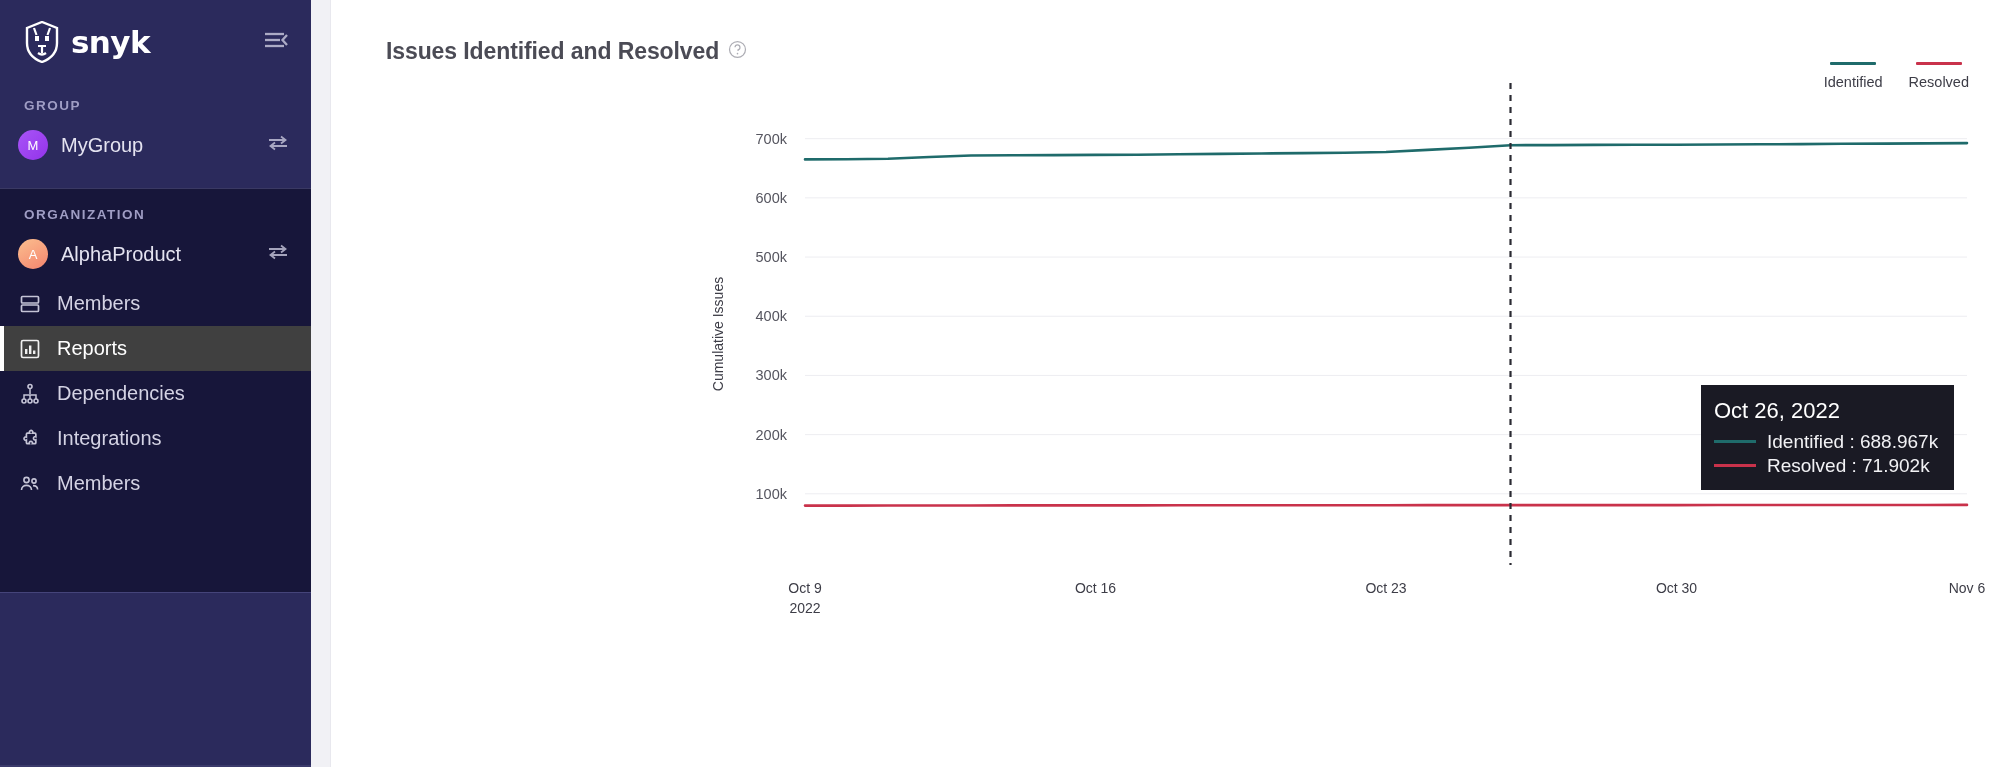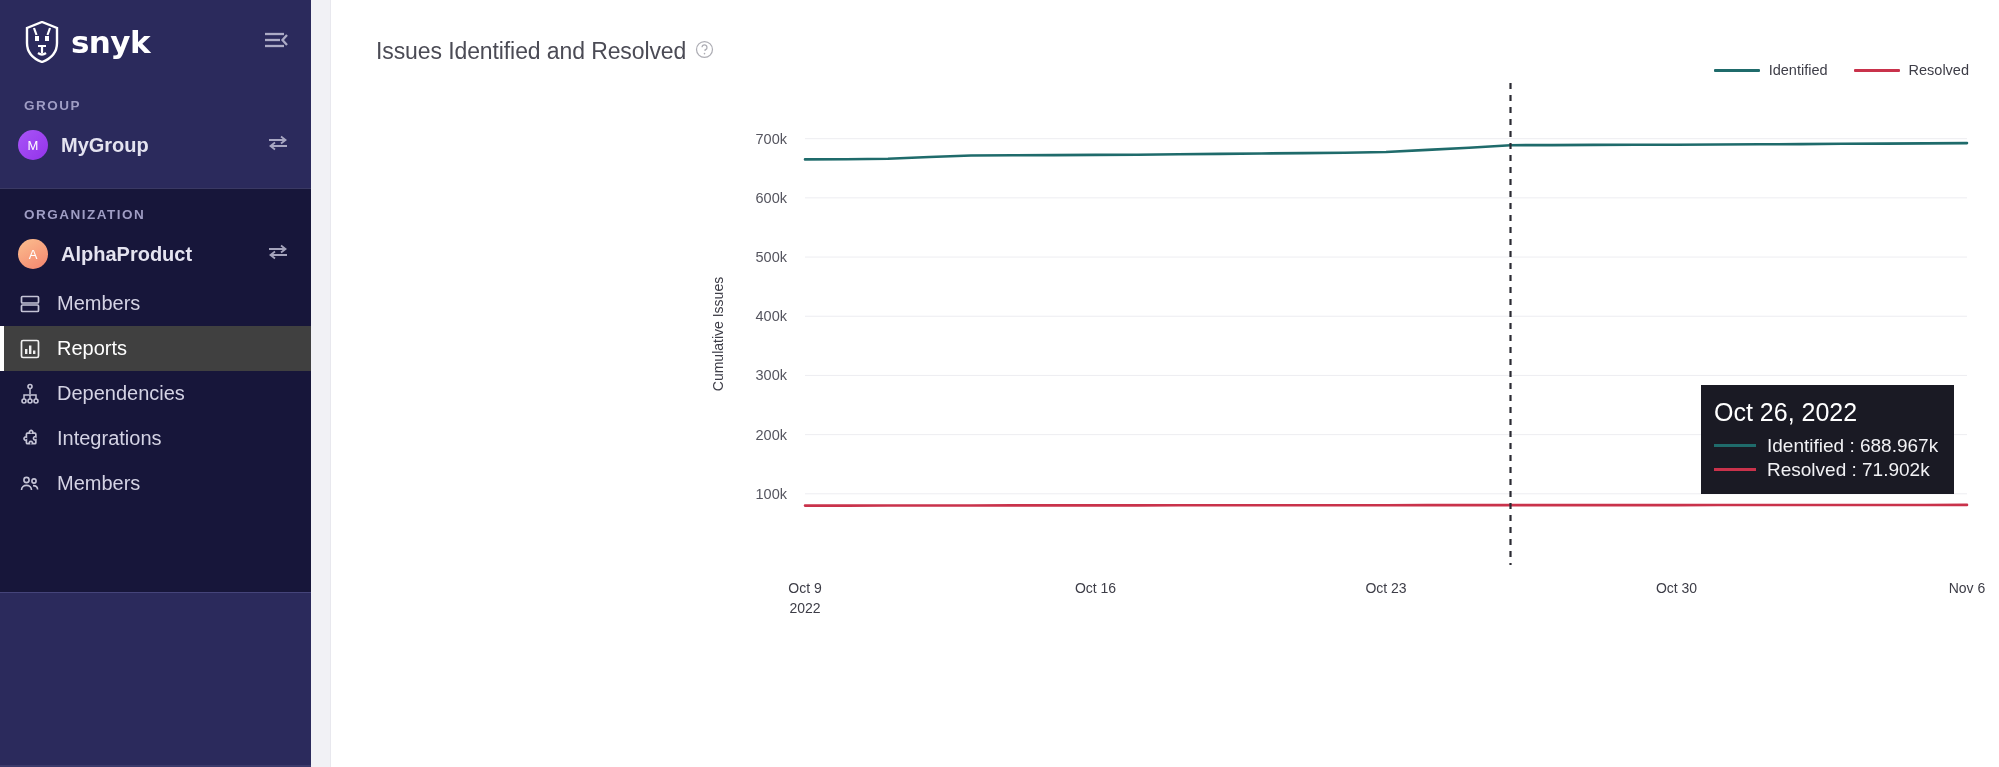--- a/index.html
+++ b/index.html
@@ -54,21 +54,21 @@
   }
   .ent-left { display: flex; align-items: center; gap: 13px; }
   .avatar {
     width: 30px; height: 30px; border-radius: 50%;
     display: flex; align-items: center; justify-content: center;
     color: #ffffff; font-size: 13px; font-weight: 500;
     flex: 0 0 30px;
   }
   .avatar.group { background: linear-gradient(135deg,#a855f7,#9333ea); }
   .avatar.org { background: linear-gradient(150deg,#fbbf8f,#f4846e); }
-  .ent-name { color: #e4e3f0; font-size: 20px; font-weight: 700; }
+  .ent-name { color: #e4e3f0; font-size: 20px; font-weight: 400; }
   .swap-icon { width: 22px; height: 16px; opacity: .8; cursor: pointer; }
 
   .sb-main {
     background: #17163a;
     flex: 1 1 auto;
     padding-top: 0px;
     display: flex; flex-direction: column;
     border-top: 1px solid #3a3963;
   }
   .sb-nav { padding-top: 6px; }
@@ -110,51 +110,52 @@
     flex: 1 1 auto; height: 767px;
     background: #ffffff;
     position: relative;
     overflow: hidden;
   }
   .chart-header {
     display: flex; align-items: center; gap: 9px;
     padding: 38px 0 0 45px;
   }
   .chart-title {
-    font-size: 23px; font-weight: 400; color: #4b4b55;
+    font-size: 23px; font-weight: 700; color: #4b4b55;
     letter-spacing: -0.1px;
+    margin-left: 10px;
   }
   .help-icon { width: 19px; height: 19px; opacity: .55; cursor: pointer; }
 
   .chart-area {
     position: absolute;
     left: 0; top: 75px;
     width: 1668px; height: 690px;
   }
   .chart-svg { display: block; }
 
   .legend {
     position: absolute;
     right: 30px; top: 62px;
     display: flex; align-items: center; gap: 26px;
   }
-  .leg-item { display: flex; align-items: center; gap: 9px; }
+  .leg-item { display: flex; align-items: center; gap: 9px; flex-direction: column; }
   .leg-line { width: 46px; height: 3px; border-radius: 1px; }
   .leg-text { font-size: 14.5px; color: #3d3d47; }
 
   
   .tooltip {
     position: absolute;
     left: 1370px; top: 385px;
     background: #1a1a24;
     padding: 11px 13px 12px 13px;
     min-width: 253px;
   }
   .tt-date {
-    color: #ffffff; font-size: 25px; font-weight: 400;
+    color: #ffffff; font-size: 22px; font-weight: 400;
     margin-bottom: 4px; line-height: 1.35;
   }
   .tt-row {
     display: flex; align-items: center; gap: 11px;
     padding: 1px 0;
   }
   .tt-swatch { width: 42px; height: 3px; flex: 0 0 42px; }
   .tt-label { color: #f2f2f5; font-size: 19px; white-space: nowrap; }
 </style>
 </head>

